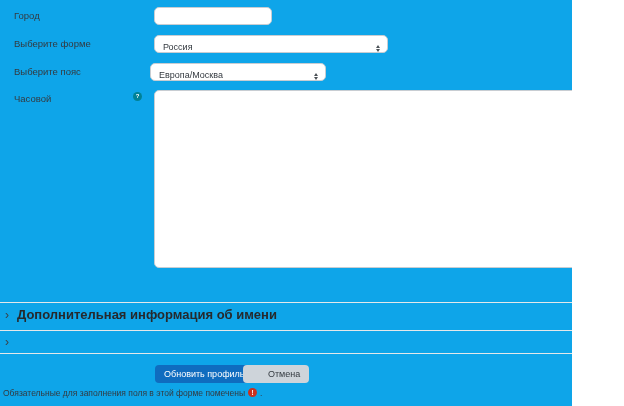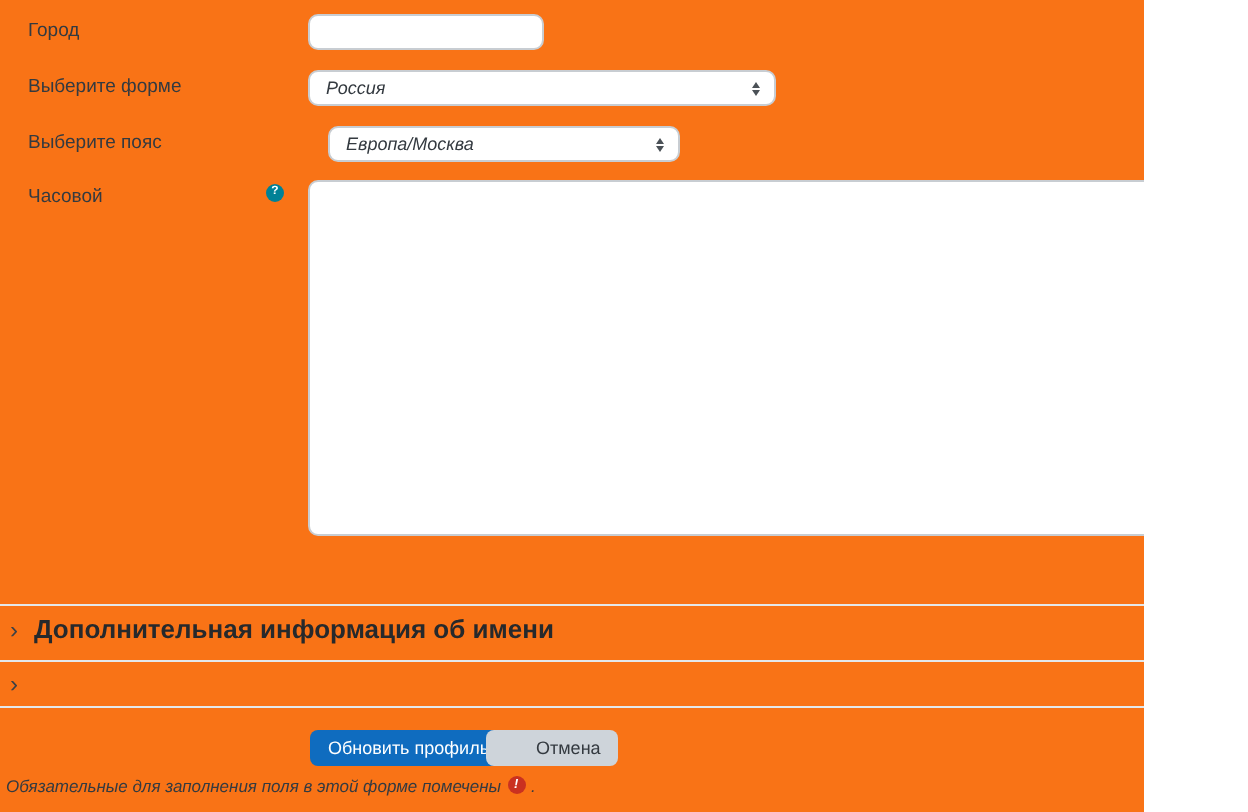--- a/index.html
+++ b/index.html
@@ -1,33 +1,33 @@
 <!DOCTYPE html>
 <html><head>
 <meta charset="utf-8">
 <style>
   html,body{margin:0;padding:0;background:#fff;}
   .page{
-    position:relative;width:572px;height:406px;background:#f97316;overflow:hidden;
+    position:relative;width:572px;height:406px;background:#0ea5e9;overflow:hidden;
     font-family:"Liberation Sans", sans-serif;color:#343a40;
   }
   .flabel{
     position:absolute;left:14px;font-size:9.5px;line-height:11px;color:#343a40;
   }
   .control{
     position:absolute;box-sizing:border-box;background:#fff;
     border:1px solid #c8cdd2;border-radius:5px;
   }
   .textinput{left:154px;top:7px;width:118px;height:18px;}
   .selectbox{
-    display:flex;align-items:center;justify-content:space-between;
-    padding:0 6px 0 8px;font-size:9px;color:#343a40;cursor:default;font-style:italic;
+    display:flex;align-items:flex-end;justify-content:space-between;
+    padding:0 6px 0 8px;font-size:9px;color:#343a40;cursor:default;
   }
   .sel-country{left:154px;top:35px;width:234px;height:18px;}
-  .sel-tz{left:164px;top:63px;width:176px;height:18px;}
+  .sel-tz{left:150px;top:63px;width:176px;height:18px;}
   .sel-format{left:154px;top:275px;width:153px;height:18px;}
   .arrows{display:flex;flex-direction:column;align-items:center;gap:1px;width:7px;}
   .arrows .up{width:0;height:0;border-left:2.5px solid transparent;border-right:2.5px solid transparent;border-bottom:3px solid #4b5157;}
   .arrows .dn{width:0;height:0;border-left:2.5px solid transparent;border-right:2.5px solid transparent;border-top:3px solid #4b5157;}
   .helpicon{
     position:absolute;left:133px;top:92px;width:9px;height:9px;border-radius:50%;
     background:#008196;color:#fff;font-size:6px;font-weight:bold;line-height:9px;
     text-align:center;cursor:pointer;
   }
   .descarea{
@@ -51,21 +51,21 @@
   .section .stitle{font-size:13px;font-weight:700;line-height:15px;}
   .btn{
     position:absolute;top:365px;height:18px;box-sizing:border-box;border:none;border-radius:4px;
     font-family:"Liberation Sans", sans-serif;font-size:9px;line-height:17px;
     padding:0 9px;cursor:pointer;
   }
   .btn-primary{left:155px;background:#0f6cbf;color:#ffffff;}
   .btn-secondary{left:243px;background:#ced4da;color:#343a40;padding-left:25px;}
   .footnote{
     position:absolute;left:3px;top:388px;font-size:8.5px;color:#343a40;
-    display:flex;align-items:flex-start;gap:3px;font-style:italic;
+    display:flex;align-items:flex-start;gap:3px;
   }
   .reqicon{
     display:inline-block;width:9px;height:9px;border-radius:50%;background:#ca3120;
     color:#fff;font-size:6.5px;font-weight:bold;line-height:9px;text-align:center;
   }
 </style>
 </head>
 <body>
 
 <div class="page">

